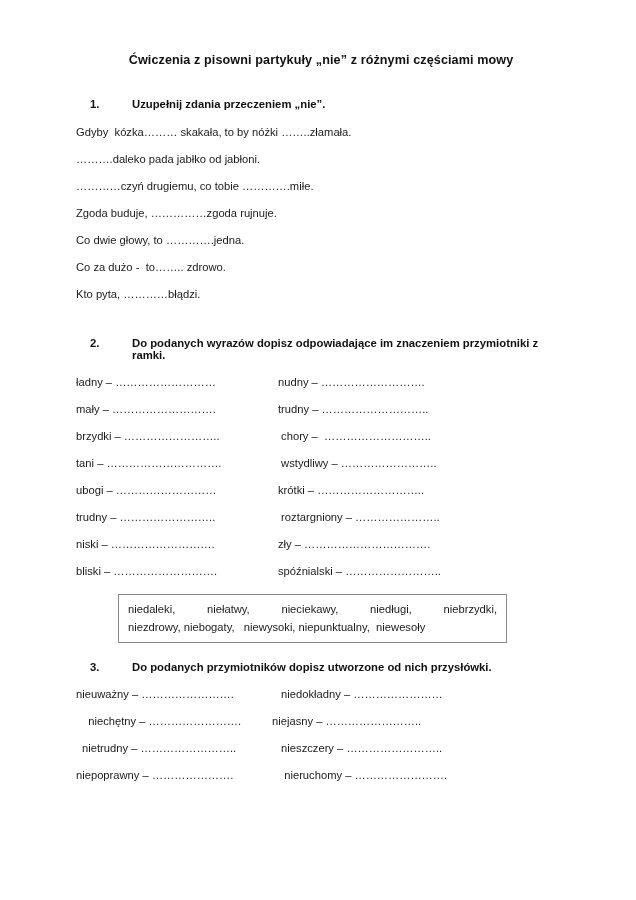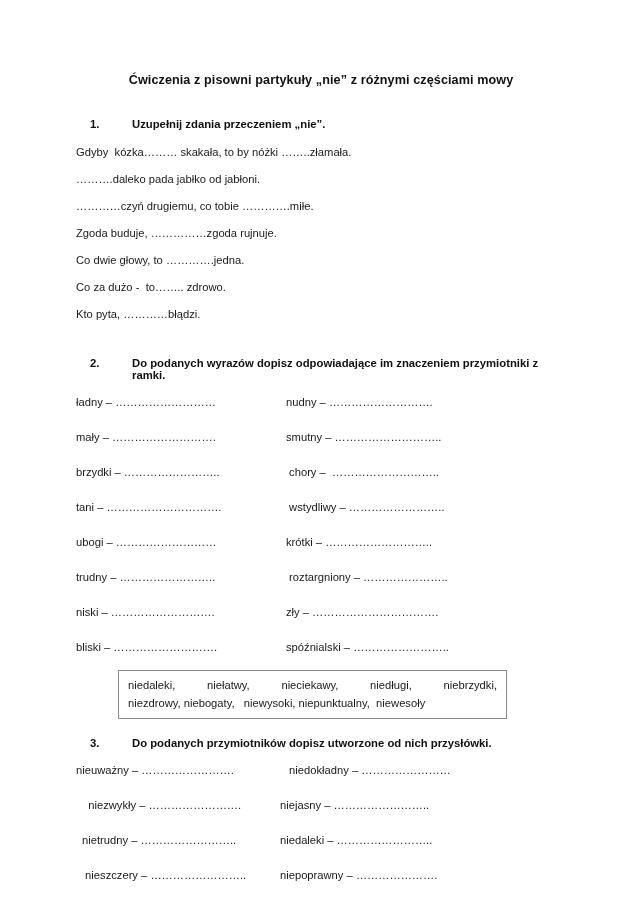--- a/index.html
+++ b/index.html
@@ -22,21 +22,21 @@
     box-sizing: border-box;
     padding: 0 70px 0 76px;
   }
 
   .doc-title {
     font-size: 12.6px;
     font-weight: bold;
     text-align: center;
     letter-spacing: 0.1px;
     margin: 0;
-    padding-top: 73px;
+    padding-top: 53px;
     color: #111;
   }
 
   .exercise {
     margin: 0;
   }
   .ex-heading {
     font-size: 11.3px;
     font-weight: bold;
     color: #111;
@@ -64,21 +64,20 @@
     font-size: 11.2px;
     line-height: 27px;
     white-space: pre-wrap;
     color: #1a1a1a;
   }
 
   .pair-grid {
     display: grid;
     grid-template-columns: 196px 1fr;
     column-gap: 0px;
-    gap: 8px;
   }
   .pair-cell {
     font-size: 11.2px;
     line-height: 27px;
     white-space: pre;
     color: #1a1a1a;
   }
   .pair-cell.right {
     padding-left: 6px;
   }
@@ -147,21 +146,21 @@
       <span class="ex-num">2.</span>
       <span class="ex-heading-text">Do podanych wyrazów dopisz odpowiadające im znaczeniem przymiotniki z ramki.</span>
     </div>
 
     <div class="sp-ex2-head-to-grid"></div>
 
     <div class="pair-grid">
       <div class="pair-cell">ładny – ………………………</div>
       <div class="pair-cell right">nudny – ……………………….</div>
       <div class="pair-cell">mały – ……………………….</div>
-      <div class="pair-cell right">smutny – ………………………..</div>
+      <div class="pair-cell right">trudny – ………………………..</div>
       <div class="pair-cell">brzydki – ……………………..</div>
       <div class="pair-cell right"> chory –  ………………………..</div>
       <div class="pair-cell">tani – ………………………….</div>
       <div class="pair-cell right"> wstydliwy – ……………………..</div>
       <div class="pair-cell">ubogi – ………………………</div>
       <div class="pair-cell right">krótki – ………………………..</div>
       <div class="pair-cell">trudny – ……………………..</div>
       <div class="pair-cell right"> roztargniony – …………………..</div>
       <div class="pair-cell">niski – ……………………….</div>
       <div class="pair-cell right">zły – …………………………….</div>
@@ -183,23 +182,22 @@
     <div class="ex-heading">
       <span class="ex-num">3.</span>
       <span class="ex-heading-text">Do podanych przymiotników dopisz utworzone od nich przysłówki.</span>
     </div>
 
     <div class="sp-ex3-head-to-grid"></div>
 
     <div class="pair-grid">
       <div class="pair-cell">nieuważny – …………………….</div>
       <div class="pair-cell right"> niedokładny – ……………………</div>
-      <div class="pair-cell right">  niezwykły – …………………….</div>
+      <div class="pair-cell right">  niechętny – …………………….</div>
       <div class="pair-cell">niejasny – ……………………..</div>
       <div class="pair-cell right">nietrudny – ……………………..</div>
-      <div class="pair-cell">niedaleki – ……………………..</div>
       <div class="pair-cell right"> nieszczery – ……………………..</div>
       <div class="pair-cell">niepoprawny – ………………….</div>
       <div class="pair-cell right">  nieruchomy – …………………….</div>
     </div>
   </section>
 
 </div>
 
 </body></html>

